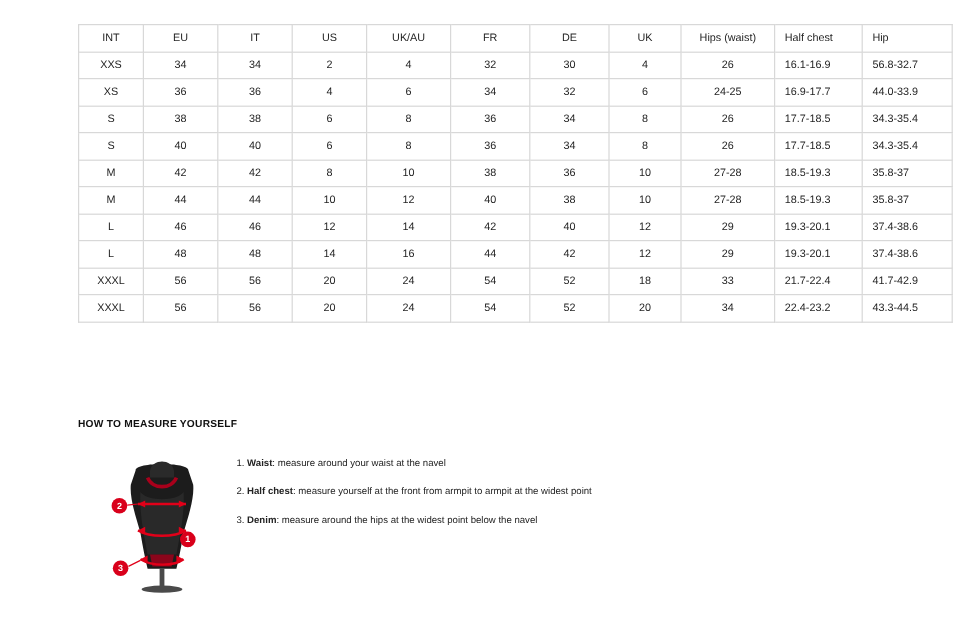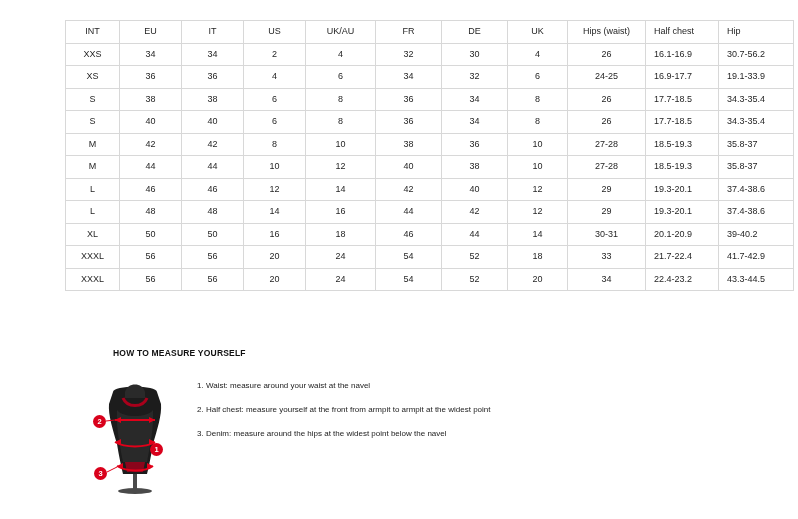--- a/index.html
+++ b/index.html
@@ -75,21 +75,20 @@
     left: 65px;
     top: 348px;
     width: 680px;
   }
   .measure-title {
     font-size: 8.5px;
     font-weight: bold;
     letter-spacing: 0.2px;
     color: #111;
     margin-bottom: 12px;
-    margin-left: 48px;
   }
   .measure-body {
     position: relative;
     display: flex;
     align-items: flex-start;
   }
   .figure-box {
     position: relative;
     width: 120px;
     height: 125px;
@@ -98,21 +97,21 @@
   .notes {
     margin-left: 12px;
     padding-top: 10px;
   }
   .note {
     font-size: 8px;
     color: #222;
     margin-bottom: 13px;
     line-height: 11px;
   }
-  .note b { font-weight: normal; }
+  .note b { font-weight: bold; }
 
   
   .bullet {
     position: absolute;
     width: 13px;
     height: 13px;
     border-radius: 50%;
     background: #d9001b;
     color: #fff;
     font-size: 7.5px;
@@ -166,34 +165,34 @@
           <td>XXS</td>
           <td>34</td>
           <td>34</td>
           <td>2</td>
           <td>4</td>
           <td>32</td>
           <td>30</td>
           <td>4</td>
           <td>26</td>
           <td class="left-al">16.1-16.9</td>
-          <td class="left-al">30.7-56.2</td>
+          <td class="left-al">56.8-32.7</td>
         </tr>
         <tr>
           <td>XS</td>
           <td>36</td>
           <td>36</td>
           <td>4</td>
           <td>6</td>
           <td>34</td>
           <td>32</td>
           <td>6</td>
           <td>24-25</td>
           <td class="left-al">16.9-17.7</td>
-          <td class="left-al">19.1-33.9</td>
+          <td class="left-al">44.0-33.9</td>
         </tr>
         <tr>
           <td>S</td>
           <td>38</td>
           <td>38</td>
           <td>6</td>
           <td>8</td>
           <td>36</td>
           <td>34</td>
           <td>8</td>
@@ -258,33 +257,20 @@
           <td>48</td>
           <td>48</td>
           <td>14</td>
           <td>16</td>
           <td>44</td>
           <td>42</td>
           <td>12</td>
           <td>29</td>
           <td class="left-al">19.3-20.1</td>
           <td class="left-al">37.4-38.6</td>
-        </tr>
-        <tr>
-          <td>XL</td>
-          <td>50</td>
-          <td>50</td>
-          <td>16</td>
-          <td>18</td>
-          <td>46</td>
-          <td>44</td>
-          <td>14</td>
-          <td>30-31</td>
-          <td class="left-al">20.1-20.9</td>
-          <td class="left-al">39-40.2</td>
         </tr>
         <tr>
           <td>XXXL</td>
           <td>56</td>
           <td>56</td>
           <td>20</td>
           <td>24</td>
           <td>54</td>
           <td>52</td>
           <td>18</td>

